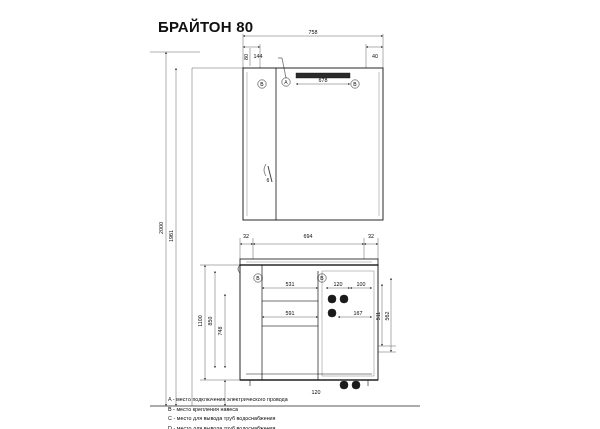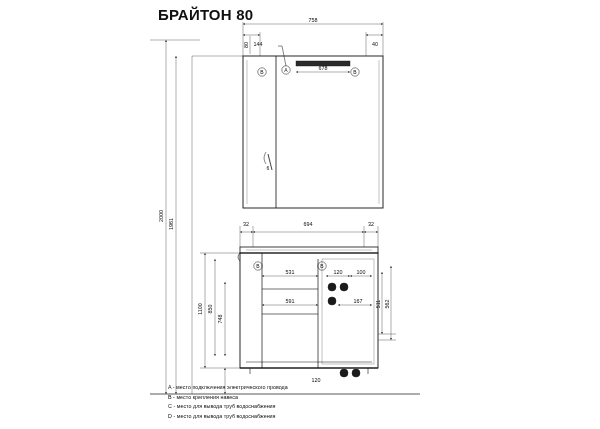--- a/index.html
+++ b/index.html
@@ -10,21 +10,21 @@
   body {
     width: 600px;
     height: 429px;
     position: relative;
     font-family: "Liberation Sans", sans-serif;
     color: #1a1a1a;
     overflow: hidden;
   }
   #stage {
     position: absolute;
-    left: 0; top: 4px;
+    left: 0; top: 16px;
     width: 600px;
     height: 366px;
   }
   .title {
     position: absolute;
     left: 158px;
     top: 2px;
     font-size: 15px;
     font-weight: bold;
     letter-spacing: 0.2px;

